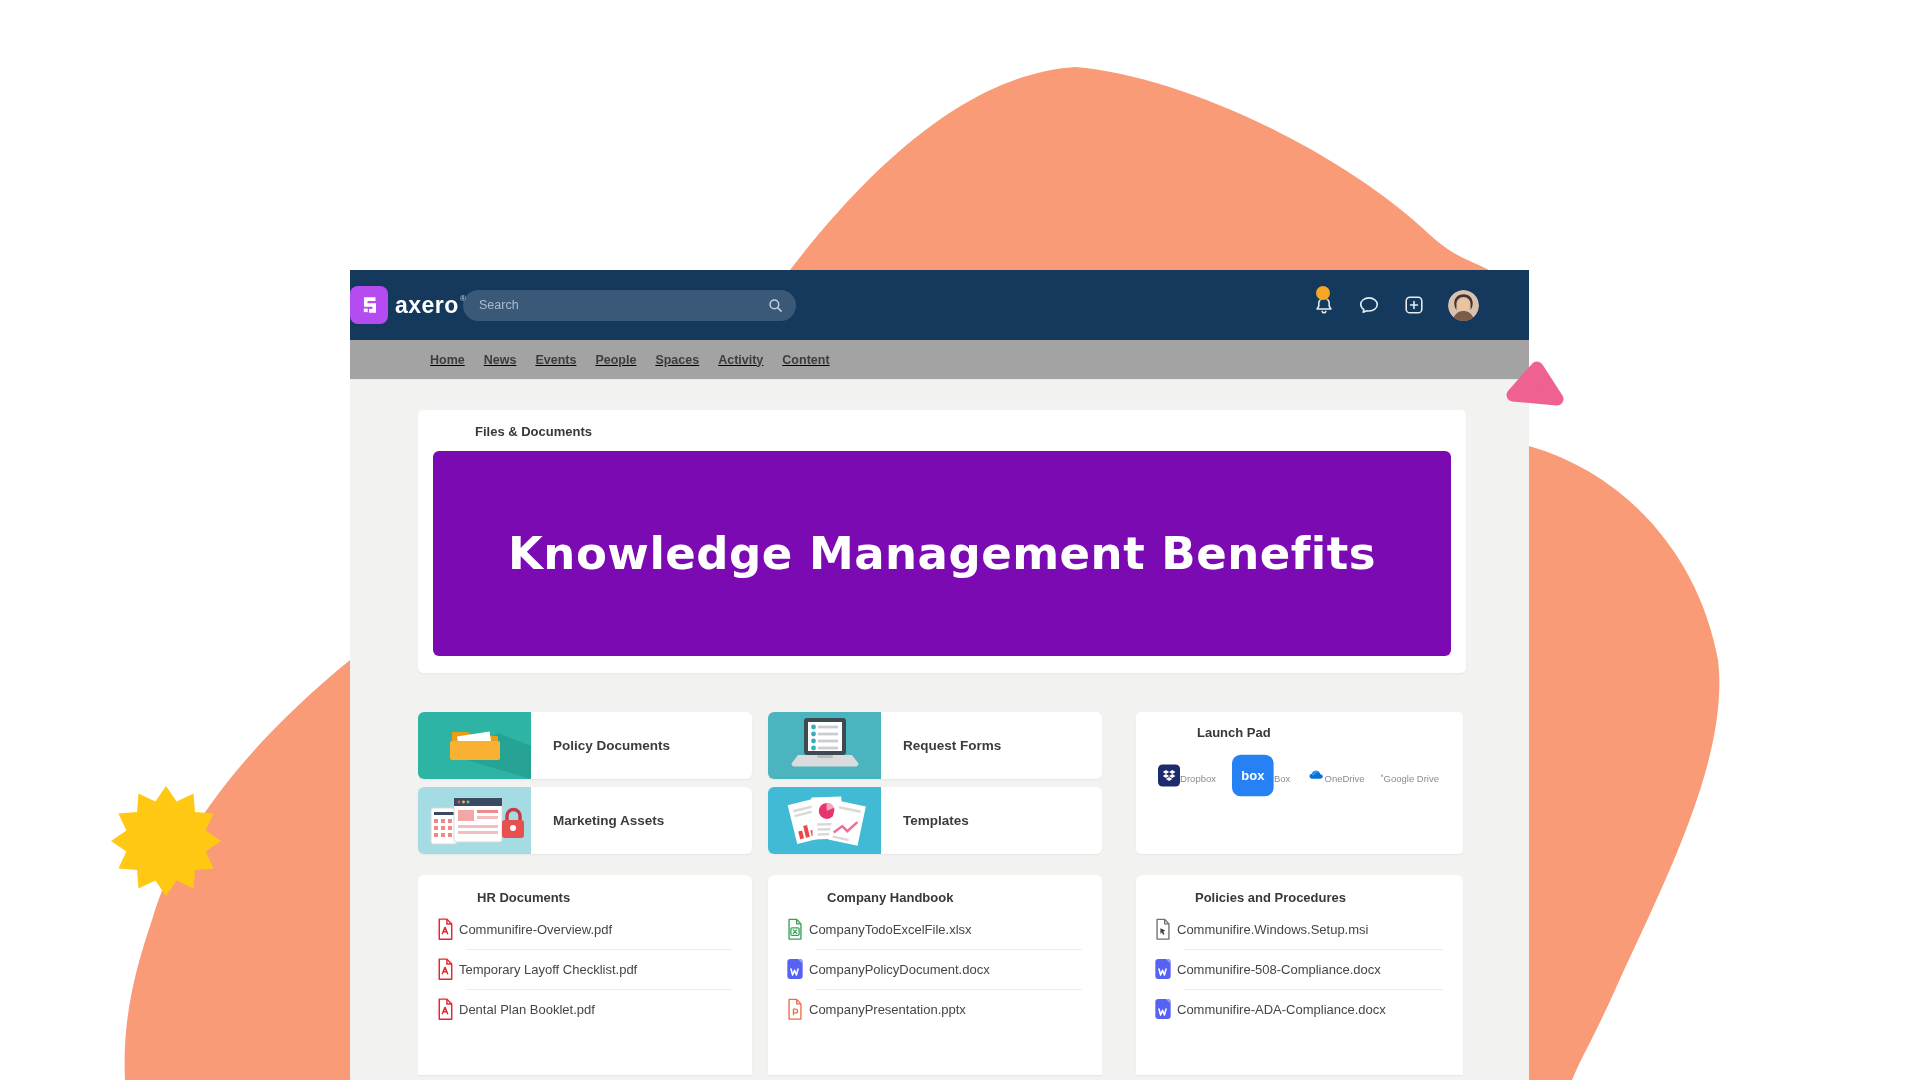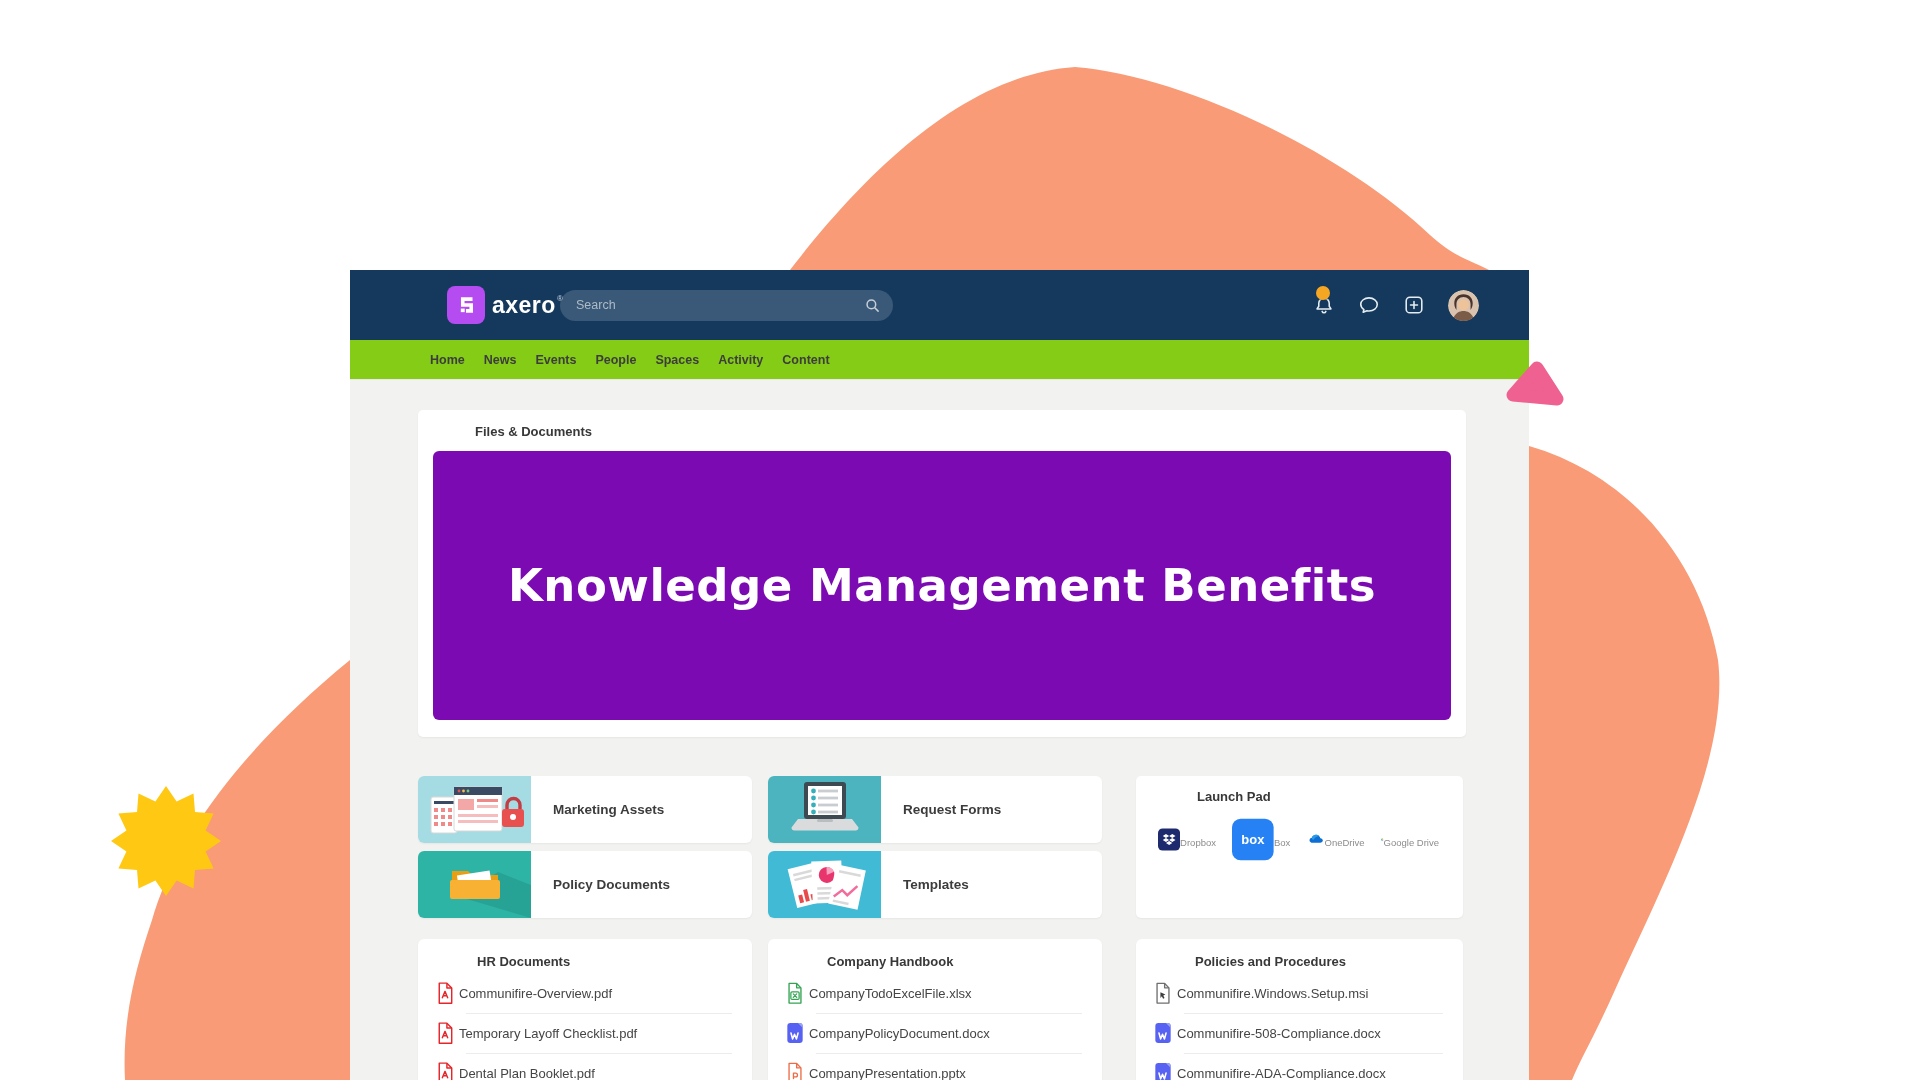--- a/index.html
+++ b/index.html
@@ -10,50 +10,50 @@
   
   .bg-svg { position:absolute; left:0; top:0; z-index:0; }
   .star-svg { position:absolute; left:111px; top:786px; z-index:1; }
   .tri-svg { position:absolute; left:1500px; top:356px; z-index:5; }
 
   
   .window { position:absolute; left:350px; top:270px; width:1179px; height:810px;
             background:#F2F2F0; overflow:hidden; z-index:3; }
 
   
-  .navbar { height:70px; background:#15395D; display:flex; align-items:center; padding-left:97px; }
+  .navbar { height:70px; background:#15395D; display:flex; align-items:center; }
   .brand { display:flex; align-items:flex-start; width:110px; cursor:pointer; }
   .brand-mark { width:38px; height:38px; border-radius:8px; background:#B44CF2; flex:none;
                 display:flex; align-items:center; justify-content:center; }
   .brand-name { color:#fff; font-weight:bold; font-size:23px; letter-spacing:.5px; line-height:38px; margin-left:7px; }
   .brand-reg { color:#cfd8e2; font-size:8px; margin-top:8px; margin-left:1px; }
   .searchbar { position:relative; margin-left:3px; width:333px; height:31px; border-radius:16px;
                background:rgba(255,255,255,.16); }
   .searchbar input { width:100%; height:100%; background:transparent; border:none; outline:none;
                      color:#E3EAF0; font-size:12.5px; padding:0 36px 0 16px; font-family:"Liberation Sans",sans-serif; }
   .searchbar input::placeholder { color:#AEBBC7; }
   .search-ico { position:absolute; right:13px; top:8px; }
   .nav-icons { margin-left:auto; display:flex; align-items:center; gap:23px; padding-right:50px; }
   .nav-ico { position:relative; width:22px; height:22px; cursor:pointer; }
   .badge-dot { position:absolute; top:-8px; left:3px; width:14px; height:14px; border-radius:50%;
                background:#F5A623; box-shadow:0 0 0 1px rgba(21,57,93,.4); }
   .avatar { width:31px; height:31px; border-radius:50%; overflow:hidden; cursor:pointer; }
 
   
-  .navrow { height:40px; background:#84cc16; display:flex; align-items:center; padding-left:80px;
-            gap:19px; border-bottom:1px solid #E9E9E7; }
+  .navrow { height:40px; background:#a3a3a3; display:flex; align-items:center; padding-left:80px;
+            gap:19px; border-bottom:1px solid #E9E9E7;text-decoration:underline; }
   .navrow a { font-size:12.5px; font-weight:600; color:#3D3D3D; text-decoration:none; cursor:pointer; }
 
   
   .content { padding:30px 63px 0 68px; }
   .card { background:#fff; border-radius:5px; box-shadow:0 1px 2px rgba(0,0,0,.05); }
   .files-card { padding:14px 15px 17px; }
   .sec-title { font-size:13px; font-weight:bold; color:#383838;padding-left:39px; }
   .files-card .sec-title { margin:0 0 12px 3px; }
-  .banner { height:269px; border-radius:6px; background:#7C0AB2; display:flex; align-items:center; justify-content:center; }
+  .banner { height:205px; border-radius:6px; background:#7C0AB2; display:flex; align-items:center; justify-content:center; }
   .banner h1 { color:#fff; font-size:45px; font-weight:bold; letter-spacing:.5px;
                font-family:"DejaVu Sans","Liberation Sans",sans-serif; }
 
   .cols { display:flex; align-items:flex-start; }
   .col-a { width:334px; flex:none; }
   .col-b { width:334px; flex:none; margin-left:16px; }
   .col-c { width:327px; flex:none; margin-left:34px; }
   .tiles-row { margin-top:39px; }
 
   .tile { height:67px; border-radius:6px; display:flex; align-items:center; overflow:hidden; cursor:pointer; }
@@ -207,20 +207,30 @@
 
       <div class="card files-card">
         <div class="sec-title">Files &amp; Documents</div>
         <div class="banner">
           <h1>Knowledge Management Benefits</h1>
         </div>
       </div>
 
       <div class="cols tiles-row">
         <div class="col-a">
+          <div class="card tile">
+            <svg class="tile-thumb" viewBox="0 0 113 67">
+              <rect width="113" height="67" fill="#2EB4A4"></rect>
+              <polygon points="42,46 113,67 113,34 80,21" fill="#1E8F84" opacity=".45"></polygon>
+              <path d="M34 20 h16 l4 4 h26 v24 h-46 z" fill="#E99E13"></path>
+              <rect x="40" y="22" width="33" height="15" fill="#fff" transform="rotate(-9 56 30)"></rect>
+              <rect x="32" y="29" width="50" height="19" rx="2" fill="#F8B133"></rect>
+            </svg>
+            <span class="tile-label">Policy Documents</span>
+          </div>
           <div class="card tile">
             <svg class="tile-thumb" viewBox="0 0 113 67">
               <rect width="113" height="67" fill="#A5DBE2"></rect>
               <rect x="13" y="21" width="26" height="36" rx="2" fill="#fff" stroke="#D8D8D8"></rect>
               <rect x="16" y="25" width="20" height="3" fill="#3B4A63"></rect>
               <g fill="#F08A8A">
                 <rect x="16" y="32" width="4" height="4"></rect>
                   <rect x="23" y="32" width="4" height="4"></rect>
                   <rect x="30" y="32" width="4" height="4"></rect>
                 <rect x="16" y="39" width="4" height="4"></rect>
@@ -239,30 +249,20 @@
               <rect x="59" y="23" width="21" height="3" fill="#F08A8A"></rect>
               <rect x="59" y="29" width="21" height="3" fill="#F5BDBD"></rect>
               <rect x="40" y="38" width="40" height="3" fill="#F5BDBD"></rect>
               <rect x="40" y="44" width="40" height="3" fill="#F5BDBD"></rect>
               <path d="M89 33 v-4 a6.5 6.5 0 0 1 13 0 v4" fill="none" stroke="#C43C44" stroke-width="3.4"></path>
               <rect x="84" y="33" width="22" height="18" rx="3" fill="#E8504F"></rect>
               <circle cx="95" cy="41" r="3" fill="#fff"></circle>
             </svg>
             <span class="tile-label">Marketing Assets</span>
           </div>
-          <div class="card tile">
-            <svg class="tile-thumb" viewBox="0 0 113 67">
-              <rect width="113" height="67" fill="#2EB4A4"></rect>
-              <polygon points="42,46 113,67 113,34 80,21" fill="#1E8F84" opacity=".45"></polygon>
-              <path d="M34 20 h16 l4 4 h26 v24 h-46 z" fill="#E99E13"></path>
-              <rect x="40" y="22" width="33" height="15" fill="#fff" transform="rotate(-9 56 30)"></rect>
-              <rect x="32" y="29" width="50" height="19" rx="2" fill="#F8B133"></rect>
-            </svg>
-            <span class="tile-label">Policy Documents</span>
-          </div>
         </div>
         <div class="col-b">
           <div class="card tile">
             <svg class="tile-thumb" viewBox="0 0 113 67">
               <rect width="113" height="67" fill="#4CB4BE"></rect>
               <rect x="36" y="6" width="42" height="37" rx="3" fill="#3E4A52"></rect>
               <rect x="40" y="10" width="34" height="29" fill="#fff"></rect>
               <g>
                 <circle cx="45.5" cy="15" r="2.4" fill="#35AFBA"></circle>
                   <rect x="50" y="13.6" width="20" height="2.8" fill="#C9CDD1"></rect>

